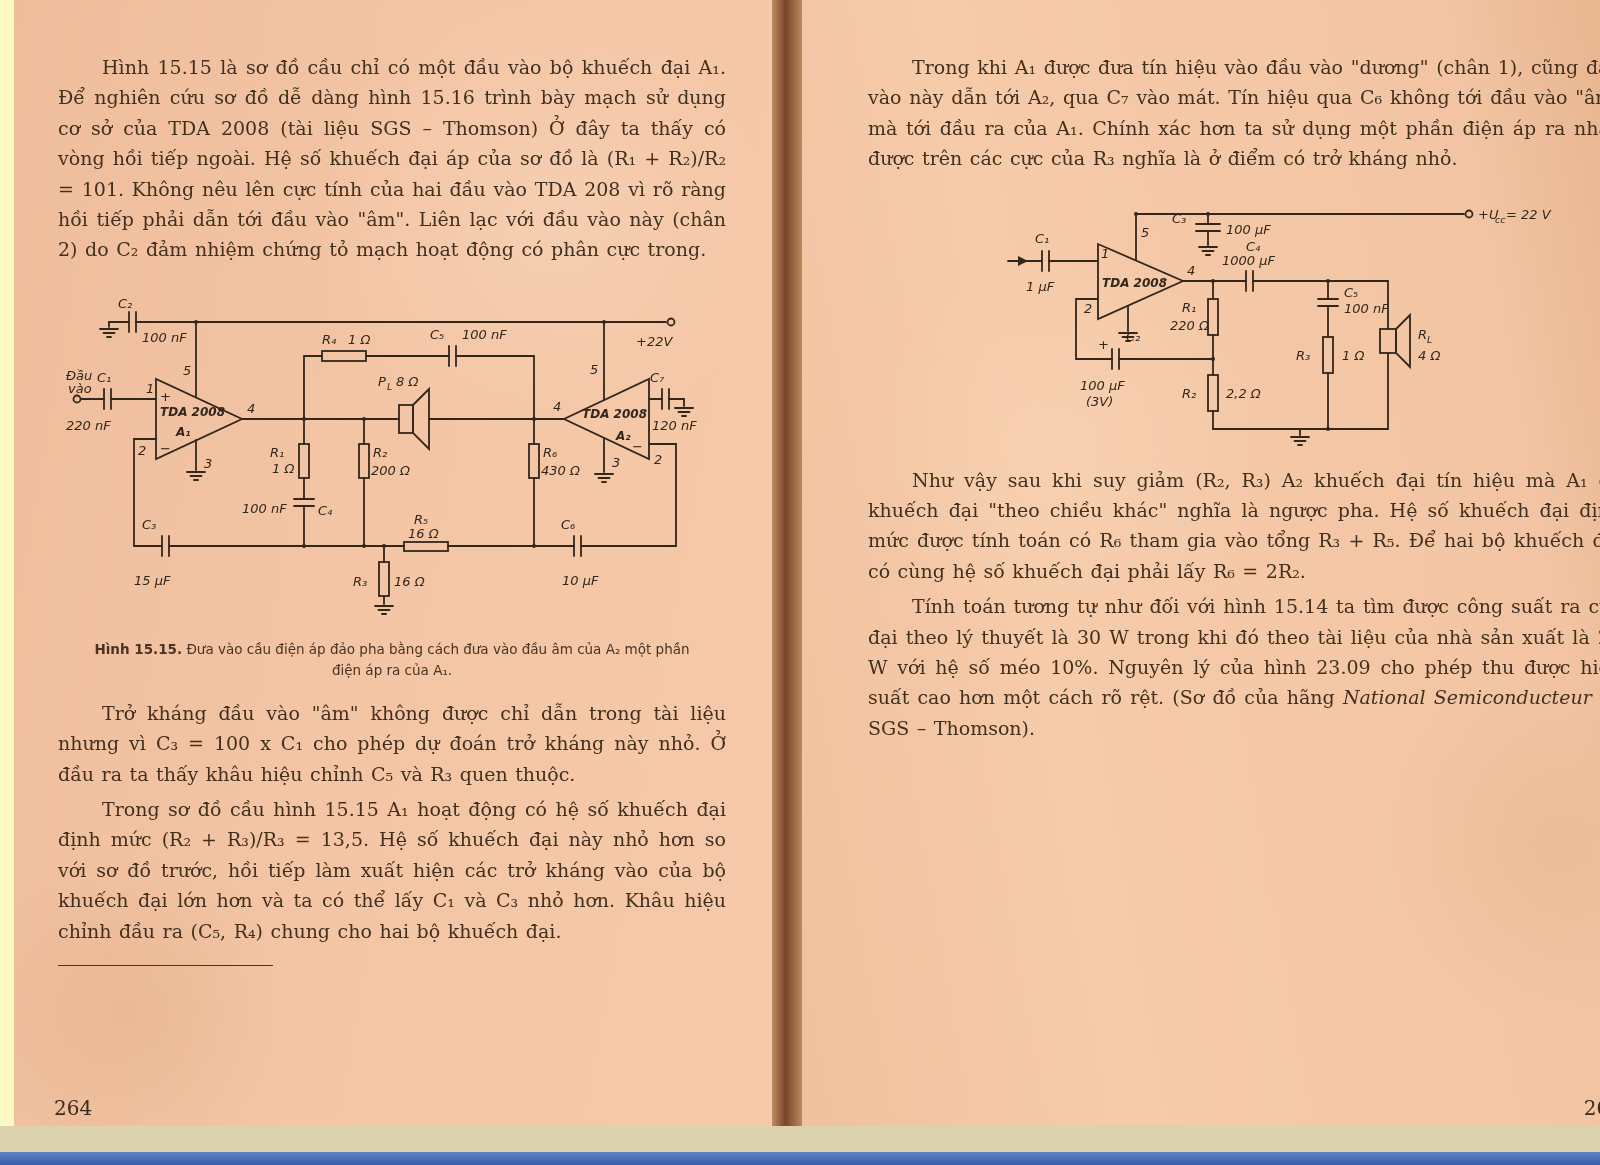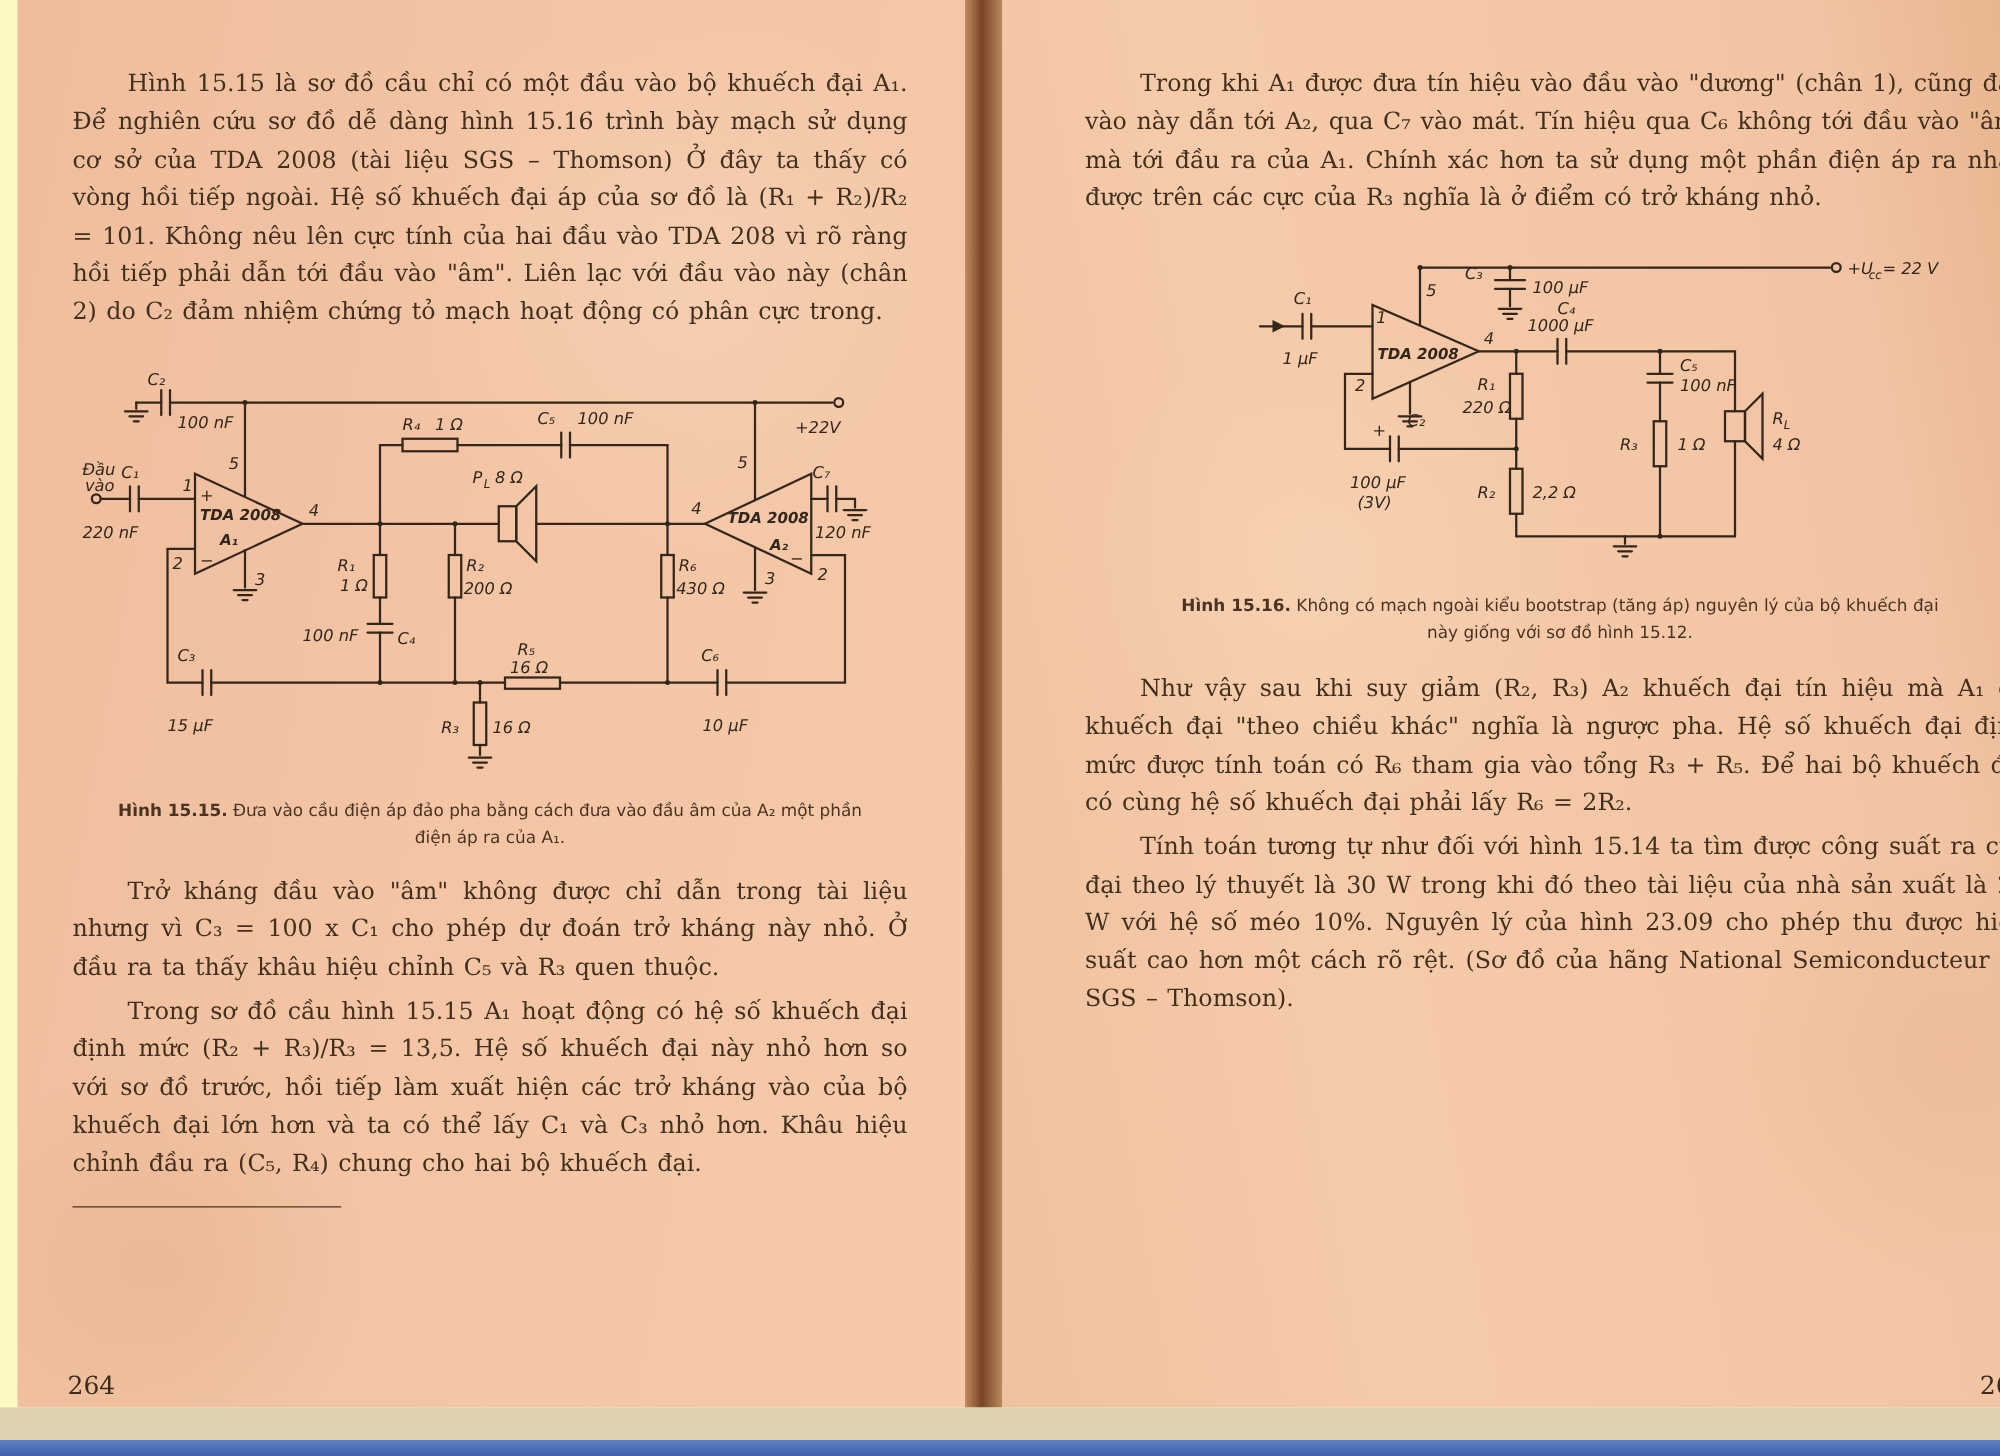--- a/index.html
+++ b/index.html
@@ -33,21 +33,21 @@
   .pageno{position:absolute;bottom:6px;font-size:20px;color:#3d2c1c;}
   .pageno-l{left:40px;}
   .pageno-r{right:64px;}
   .fig{margin:24px 0 4px 6px;}
   .fig-r{margin:20px 0 0 130px;}
   svg .w{stroke:#33261b;stroke-width:1.8;fill:none;stroke-linecap:round;}
   svg .dot{fill:#33261b;stroke:none;}
   svg .sl{font:italic 13px "DejaVu Sans","Liberation Sans",sans-serif;fill:#33261b;}
   svg .sm{font:italic 9.5px "DejaVu Sans","Liberation Sans",sans-serif;fill:#33261b;}
   svg .chip{font:italic bold 12px "DejaVu Sans","Liberation Sans",sans-serif;fill:#33261b;}
-  .ital{}
+  .ital{font-style:italic;}
 </style>
 </head>
 <body>
 
 <div class="scan">
 
   <div class="page page-left">
     <div class="content">
       <p class="body">Hình 15.15 là sơ đồ cầu chỉ có một đầu vào bộ khuếch đại A₁. Để nghiên cứu sơ đồ dễ dàng hình 15.16 trình bày mạch sử dụng cơ sở của TDA 2008 (tài liệu SGS – Thomson) Ở đây ta thấy có vòng hồi tiếp ngoài. Hệ số khuếch đại áp của sơ đồ là (R₁ + R₂)/R₂ = 101. Không nêu lên cực tính của hai đầu vào TDA 208 vì rõ ràng hồi tiếp phải dẫn tới đầu vào "âm". Liên lạc với đầu vào này (chân 2) do C₂ đảm nhiệm chứng tỏ mạch hoạt động có phân cực trong.</p>
 
@@ -306,23 +306,20 @@
           <text class="sl" x="184" y="199">R₂</text>
           <text class="sl" x="228" y="199">2,2 Ω</text>
           <text class="sl" x="298" y="161">R₃</text>
           <text class="sl" x="344" y="161">1 Ω</text>
           <text class="sl" x="420" y="140">R</text>
           <text class="sm" x="429" y="144">L</text>
           <text class="sl" x="420" y="161">4 Ω</text>
         </svg>
       </div>
 
-      <div class="cap cap-r">
-        <span class="capno">Hình 15.16.</span><span> Không có mạch ngoài kiểu bootstrap (tăng áp) nguyên lý của bộ khuếch đại này giống với sơ đồ hình 15.12.</span>
-      </div>
 
       <p class="body">Như vậy sau khi suy giảm (R₂, R₃) A₂ khuếch đại tín hiệu mà A₁ đã khuếch đại "theo chiều khác" nghĩa là ngược pha. Hệ số khuếch đại định mức được tính toán có R₆ tham gia vào tổng R₃ + R₅. Để hai bộ khuếch đại có cùng hệ số khuếch đại phải lấy R₆ = 2R₂.</p>
       <p class="body"><span>Tính toán tương tự như đối với hình 15.14 ta tìm được công suất ra cực đại theo lý thuyết là 30 W trong khi đó theo tài liệu của nhà sản xuất là 25 W với hệ số méo 10%. Nguyên lý của hình 23.09 cho phép thu được hiệu suất cao hơn một cách rõ rệt. (Sơ đồ của hãng </span><span class="ital">National Semiconducteur</span><span> và SGS – Thomson).</span></p>
     </div>
     <div class="pageno pageno-r">265</div>
   </div>
 
   <div class="strip"></div>
   <div class="bluebar"></div>
 </div>

